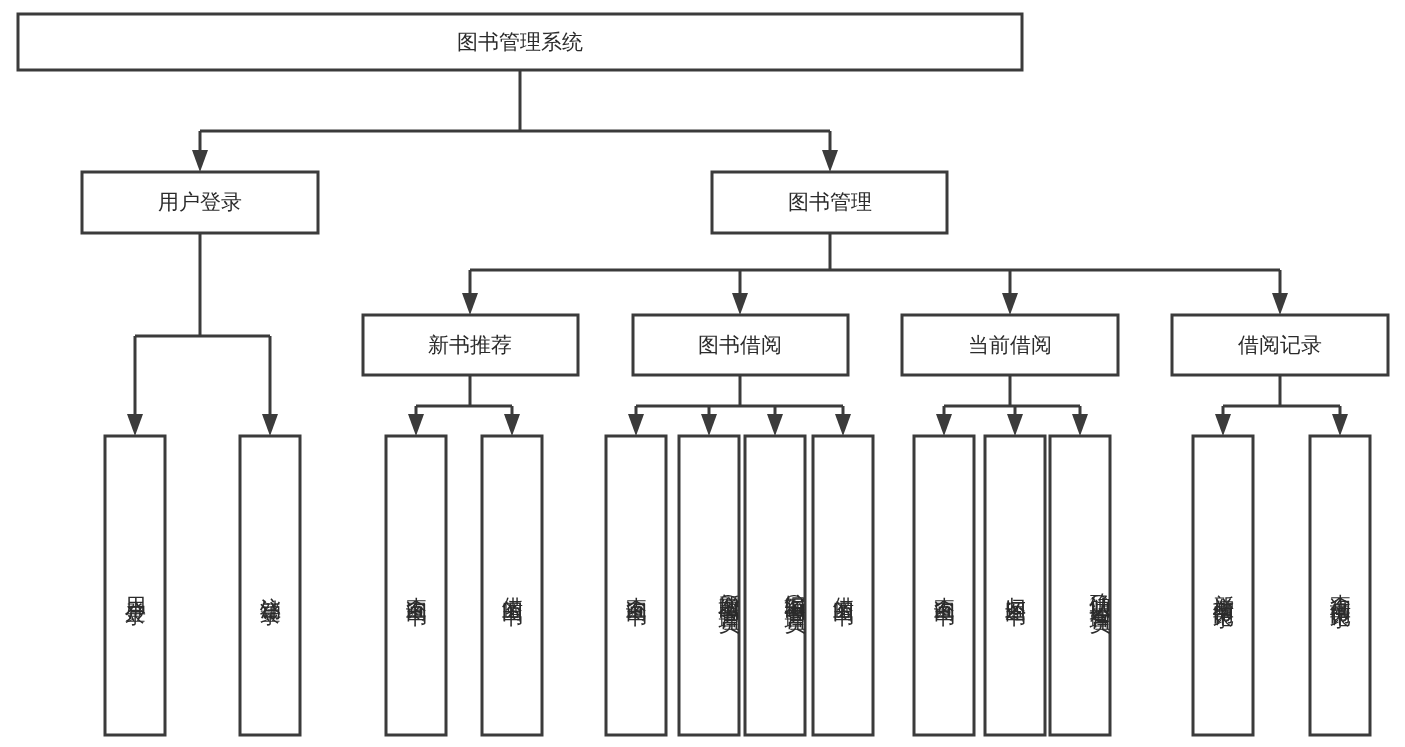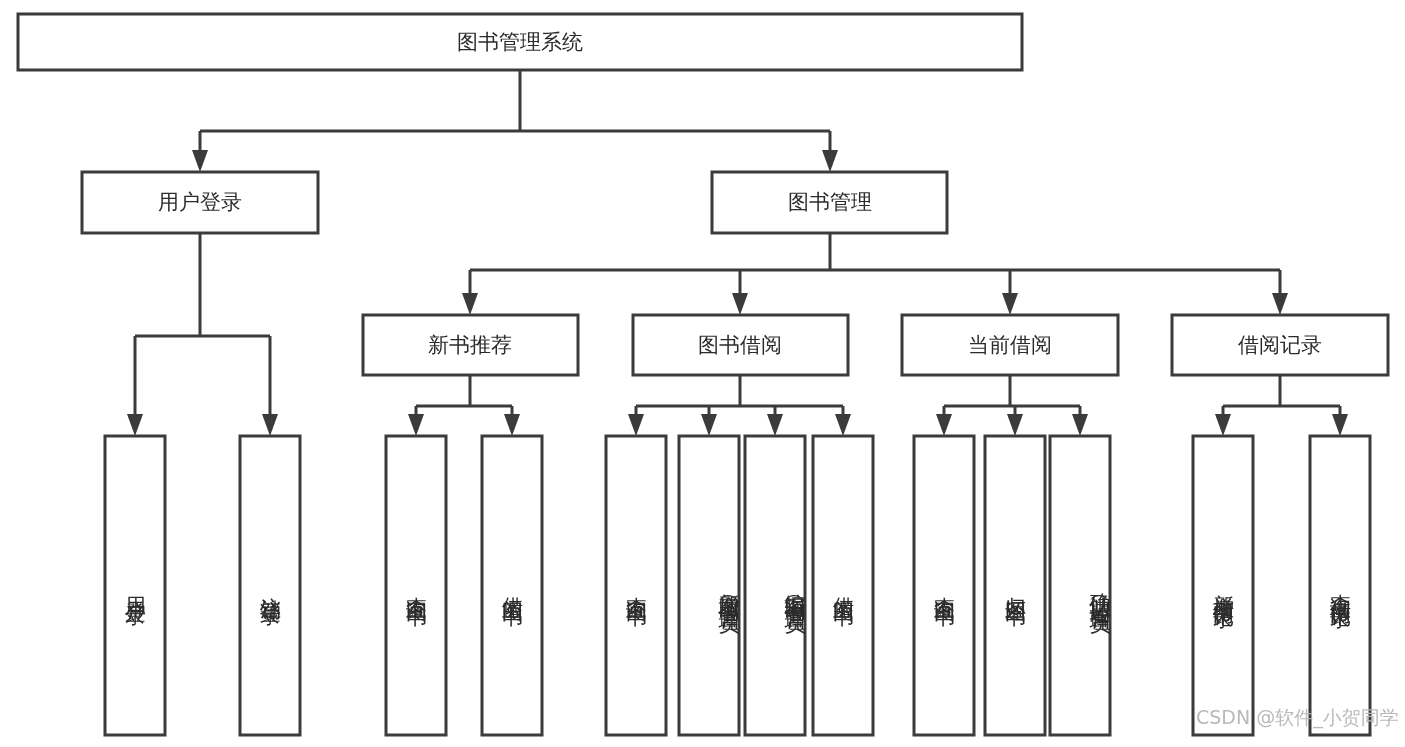--- a/index.html
+++ b/index.html
@@ -210,15 +210,14 @@
   <div class="leaf-label" style="left:606px;  top:436px; width:60px; height:299px;">查询图书</div>
   <div class="leaf-label" style="left:679px;  top:436px; width:60px; height:299px; align-items:flex-start; padding-top:8px; box-sizing:border-box;">新增图书（管理员）</div>
   <div class="leaf-label" style="left:745px;  top:436px; width:60px; height:299px; align-items:flex-start; padding-top:8px; box-sizing:border-box;">编辑图书（管理员）</div>
   <div class="leaf-label" style="left:813px;  top:436px; width:60px; height:299px;">借阅图书</div>
   <div class="leaf-label" style="left:914px;  top:436px; width:60px; height:299px;">查询图书</div>
   <div class="leaf-label" style="left:985px;  top:436px; width:60px; height:299px;">归还图书</div>
   <div class="leaf-label" style="left:1050px; top:436px; width:60px; height:299px; align-items:flex-start; padding-top:8px; box-sizing:border-box;">确认归还（管理员）</div>
   <div class="leaf-label" style="left:1193px; top:436px; width:60px; height:299px;">新增借阅记录</div>
   <div class="leaf-label" style="left:1310px; top:436px; width:60px; height:299px;">查询借阅记录</div>
 
-  <div class="watermark" style="left:1196px; top:705px;">CSDN @软件_小贺同学</div>
 
 </div>
 
 </body></html>

